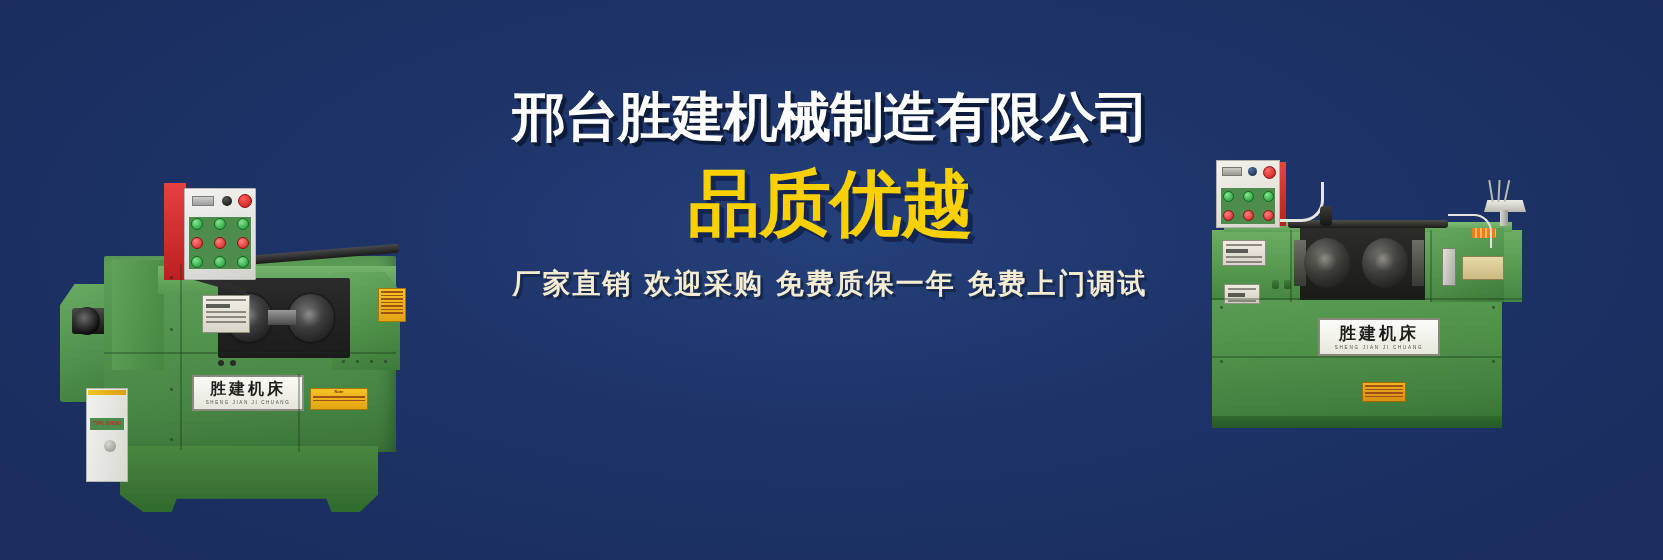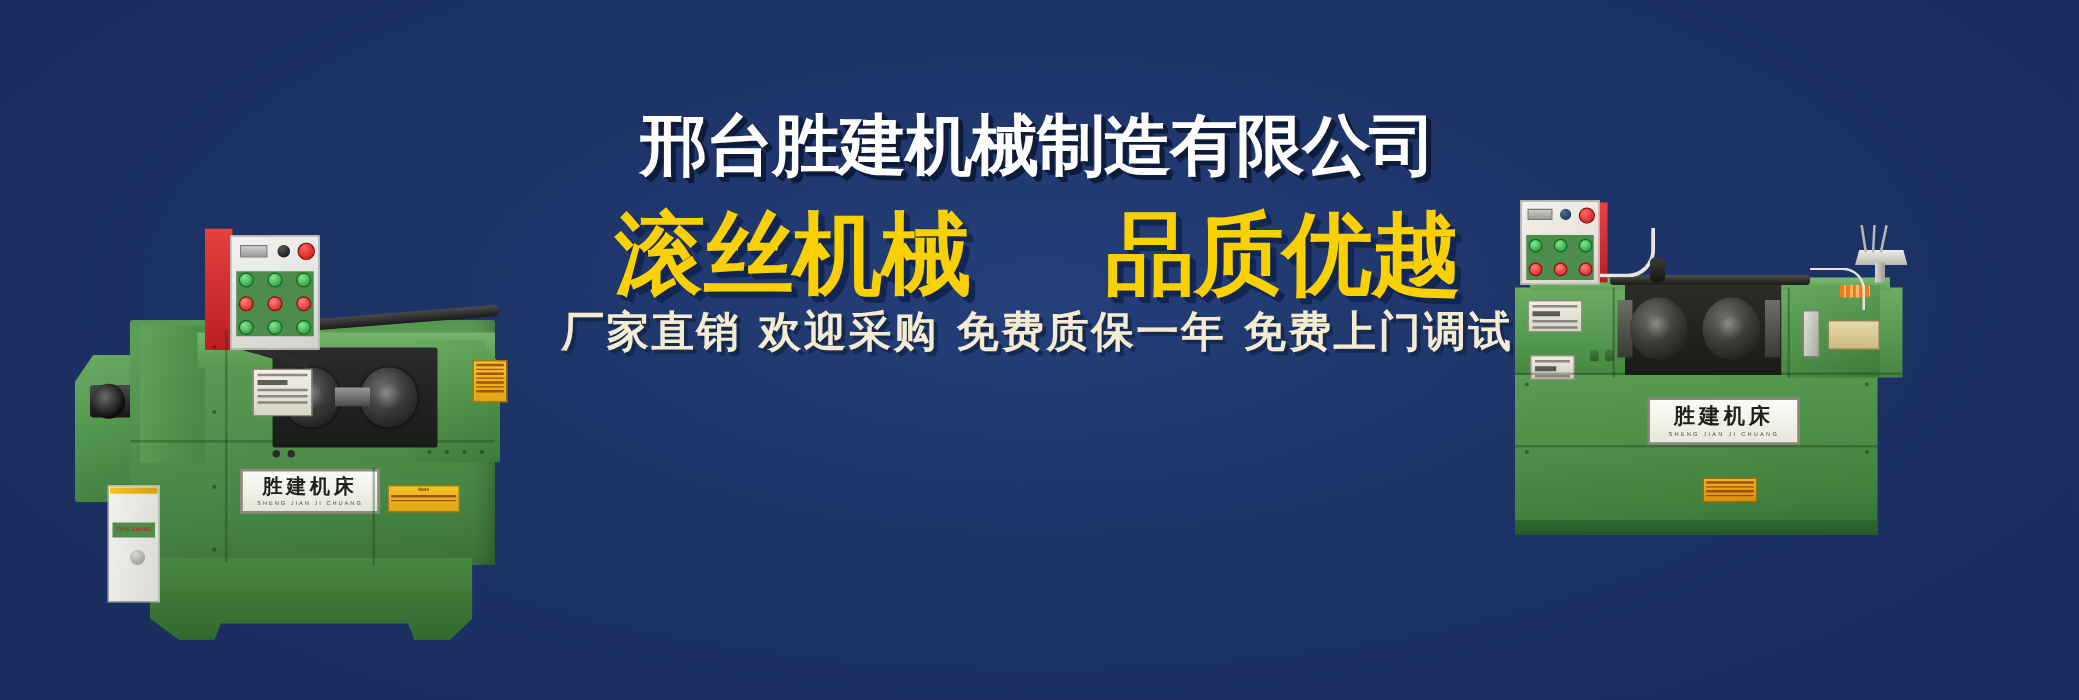--- a/index.html
+++ b/index.html
@@ -67,23 +67,23 @@
     font-family:"DejaVu Serif","Liberation Serif",serif;
     font-size:34px;
     font-weight:bold;
     color:#f4ecd2;
     letter-spacing:3px;
     white-space:nowrap;
     text-shadow:2px 2px 0 #16294f, 3px 3px 0 #16294f;
   }
 
   .sub2 {
-    margin-top:4px;
+    margin-top:26px;
     font-family:"DejaVu Serif","Liberation Serif",serif;
-    font-size:34px;
+    font-size:28px;
     font-weight:bold;
     color:#f4ecd2;
     letter-spacing:2px;
     white-space:nowrap;
     text-shadow:2px 2px 0 #16294f, 3px 3px 0 #16294f;
   }
 
   
   .machine { position:absolute; z-index:3; }
 
@@ -557,21 +557,20 @@
     <div class="bolt" style="left:344px;top:272px"></div>
     <div class="bolt" style="left:330px;top:272px"></div>
     <div class="bolt" style="left:316px;top:272px"></div>
     <div class="bolt" style="left:302px;top:272px"></div>
   </div>
 
   <div class="text-col">
     <div class="company-name">邢台胜建机械制造有限公司</div>
 
     <div class="headline">
-      <span>滚丝机械</span>
       <span>品质优越</span>
     </div>
 
     <div class="sub2">厂家直销  欢迎采购  免费质保一年  免费上门调试</div>
   </div>
 
   <div class="machine" id="machine-right">
 
     <div class="m1-body" id="m2-bed"></div>
     <div class="m1-body" id="m2-bed-top-rail"></div>

